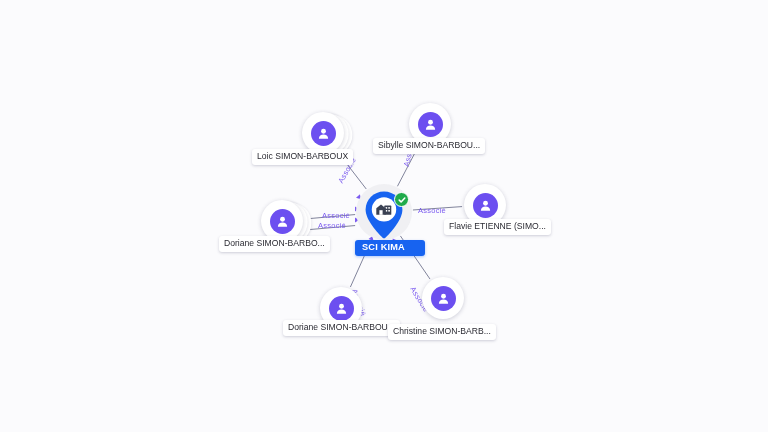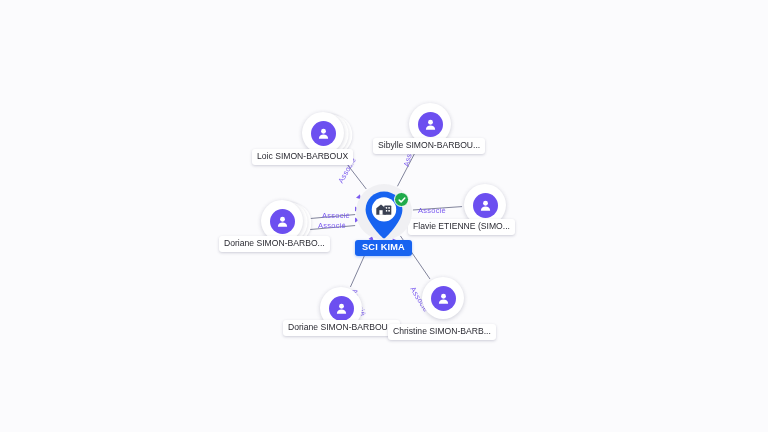--- a/index.html
+++ b/index.html
@@ -147,21 +147,21 @@
   }
   .company-check svg { display: block; }
   #company-label {
     position: absolute;
     background: #1763f0;
     color: #ffffff;
     font-size: 9.2px;
     font-weight: bold;
     letter-spacing: .2px;
     border-radius: 3px;
-    padding: 3px 7px 4px 7px;
+    padding: 3px 20px 4px 7px;
     white-space: nowrap;
     cursor: pointer;
     box-shadow: 0 1px 3px rgba(23,99,240,.35);
     line-height: 1;
   }
 </style>
 </head>
 <body>
 
 <div id="graph-canvas">
@@ -231,21 +231,21 @@
           <div class="avatar-circle">
             <div class="avatar-inner">
               <svg viewBox="0 0 24 24" width="15" height="15" xmlns="http://www.w3.org/2000/svg">
                 <circle cx="12" cy="8.4" r="3.9" fill="#ffffff"></circle>
                 <path d="M4.6 20.2 C4.6 15.9 8.0 13.6 12 13.6 C16 13.6 19.4 15.9 19.4 20.2 Z" fill="#ffffff"></path>
               </svg>
             </div>
           </div>
         </div>
       </div>
-      <div class="node-label" style="left: 408px; top: 219px; text-align: right;">Flavie ETIENNE (SIMO...</div>
+      <div class="node-label" style="left: 444px; top: 219px; text-align: right;">Flavie ETIENNE (SIMO...</div>
       <div class="node" style="left: 282px; top: 221px;">
         <div class="avatar-stack">
           <div class="stack-card s3"></div>
           <div class="stack-card s2"></div>
           <div class="avatar-circle">
             <div class="avatar-inner">
               <svg viewBox="0 0 24 24" width="15" height="15" xmlns="http://www.w3.org/2000/svg">
                 <circle cx="12" cy="8.4" r="3.9" fill="#ffffff"></circle>
                 <path d="M4.6 20.2 C4.6 15.9 8.0 13.6 12 13.6 C16 13.6 19.4 15.9 19.4 20.2 Z" fill="#ffffff"></path>
               </svg>

